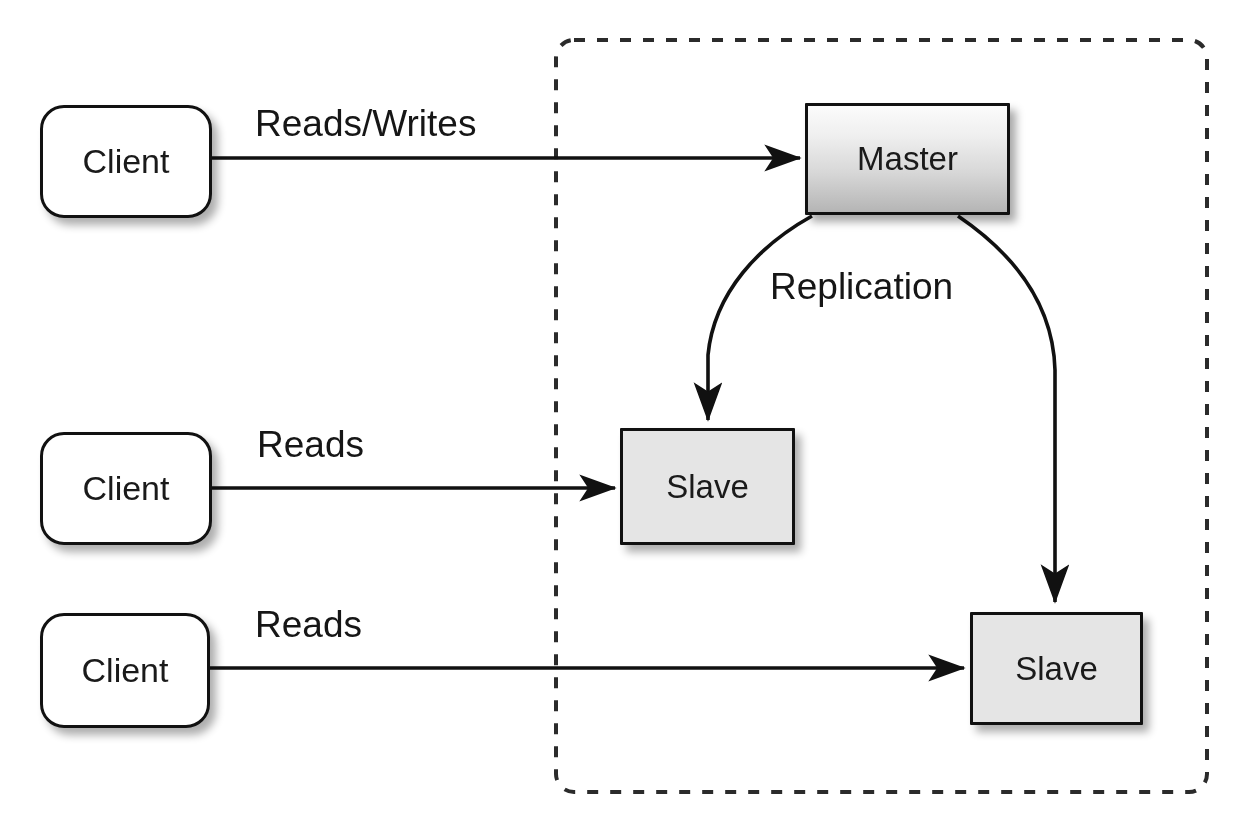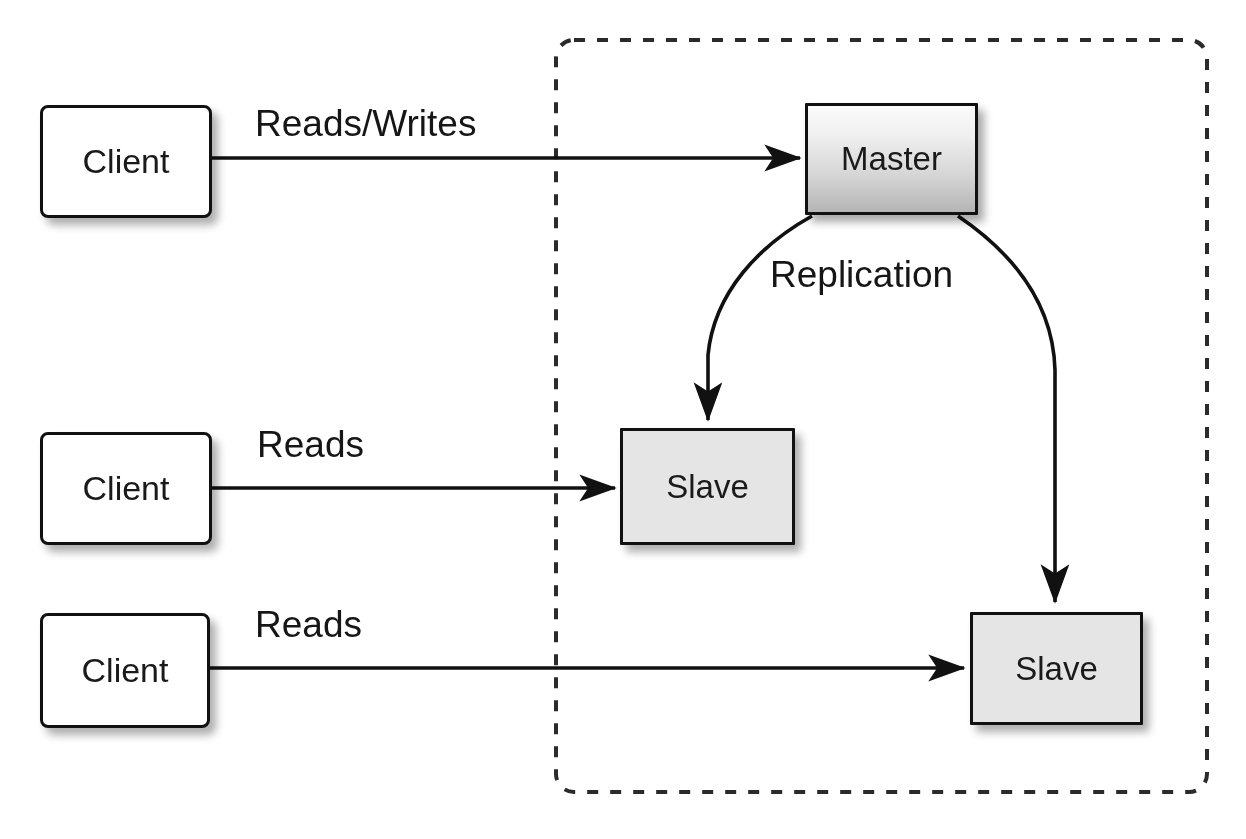--- a/index.html
+++ b/index.html
@@ -27,21 +27,21 @@
     box-sizing: border-box;
     display: flex;
     align-items: center;
     justify-content: center;
     font-family: "Liberation Sans", sans-serif;
     color: #1a1a1a;
     z-index: 3;
   }
   .node-client {
     border: 3px solid #111111;
-    border-radius: 8px;
+    border-radius: 24px;
     background: #ffffff;
     box-shadow: 6px 7px 9px rgba(0,0,0,0.32);
     font-size: 34px;
   }
   .node-rect {
     border: 3px solid #111111;
     border-radius: 1px;
     background: #e5e5e5;
     box-shadow: 6px 7px 9px rgba(0,0,0,0.32);
     font-size: 33px;
@@ -94,33 +94,33 @@
   </div>
 
   <div class="node node-client" style="left:40px; top:432px; width:172px; height:113px;">
     <span>Client</span>
   </div>
 
   <div class="node node-client" style="left:40px; top:613px; width:170px; height:115px;">
     <span>Client</span>
   </div>
 
-  <div class="node node-master" style="left:805px; top:103px; width:173px; height:112px;">
+  <div class="node node-master" style="left:805px; top:103px; width:205px; height:112px;">
     <span>Master</span>
   </div>
 
   <div class="node node-rect" style="left:620px; top:428px; width:175px; height:117px;">
     <span>Slave</span>
   </div>
 
   <div class="node node-rect" style="left:970px; top:612px; width:173px; height:113px;">
     <span>Slave</span>
   </div>
 
   <div class="edge-label" style="left:255px; top:103px; font-size:37px;">Reads/Writes</div>
 
   <div class="edge-label" style="left:257px; top:424px; font-size:37px;">Reads</div>
 
   <div class="edge-label" style="left:255px; top:604px; font-size:37px;">Reads</div>
 
-  <div class="edge-label" style="left:770px; top:254px; font-size:37px;">Replication</div>
+  <div class="edge-label" style="left:770px; top:266px; font-size:37px;">Replication</div>
 
 </div>
 
 </body></html>

